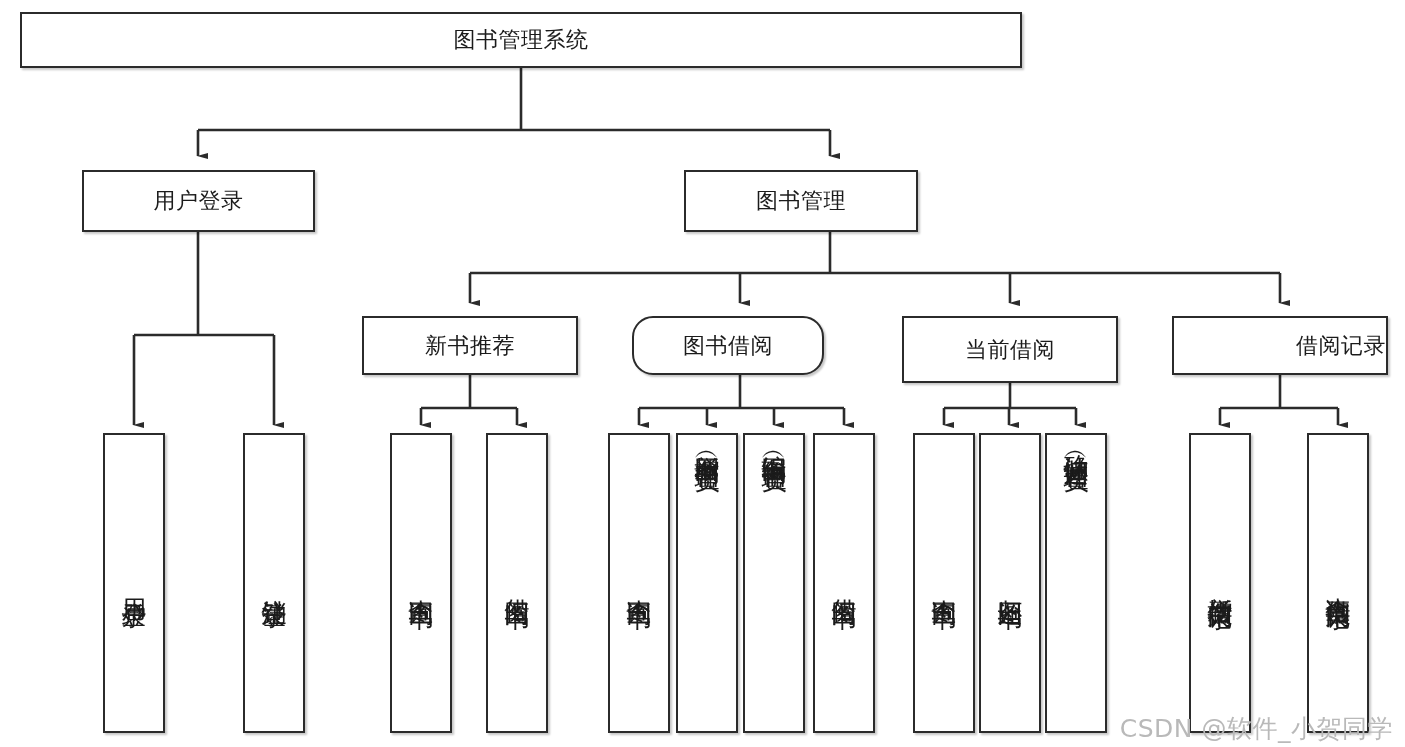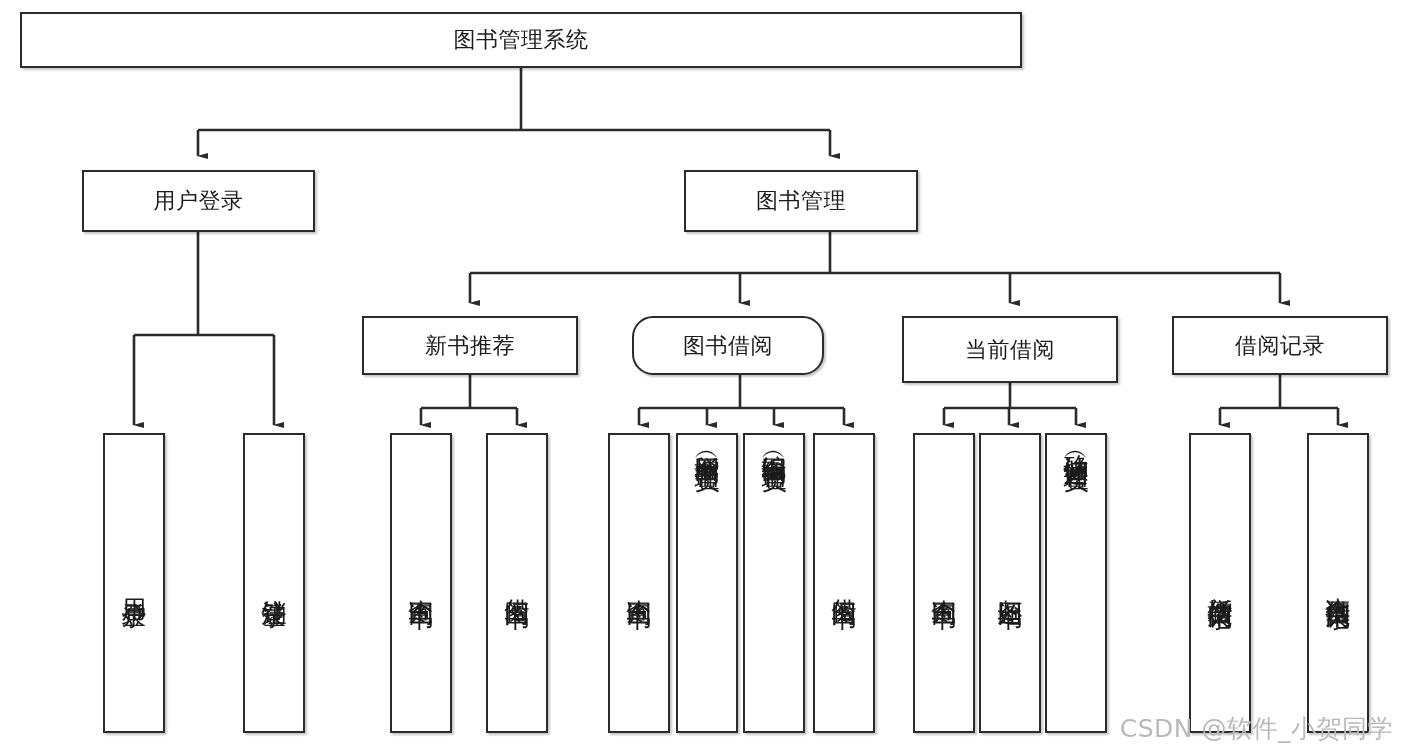--- a/index.html
+++ b/index.html
@@ -137,21 +137,21 @@
 
   <div class="node" style="left:362px; top:316px; width:216px; height:59px;">
     <span class="label">新书推荐</span>
   </div>
   <div class="node" style="left:632px; top:316px; width:192px; height:59px;border-radius:21px;">
     <span class="label">图书借阅</span>
   </div>
   <div class="node" style="left:902px; top:316px; width:216px; height:67px;">
     <span class="label">当前借阅</span>
   </div>
-  <div class="node" style="left:1172px; top:316px; width:216px; height:59px;">
+  <div class="node" style="left:1172px; top:316px; width:216px; height:59px;justify-content:flex-end;">
     <span class="label">借阅记录</span>
   </div>
 
   <div class="node vertical mid" style="left:103px; top:433px; width:62px; height:300px;">
     <span class="label">用户登录</span>
   </div>
   <div class="node vertical mid" style="left:243px; top:433px; width:62px; height:300px;">
     <span class="label">注销登录</span>
   </div>
 

